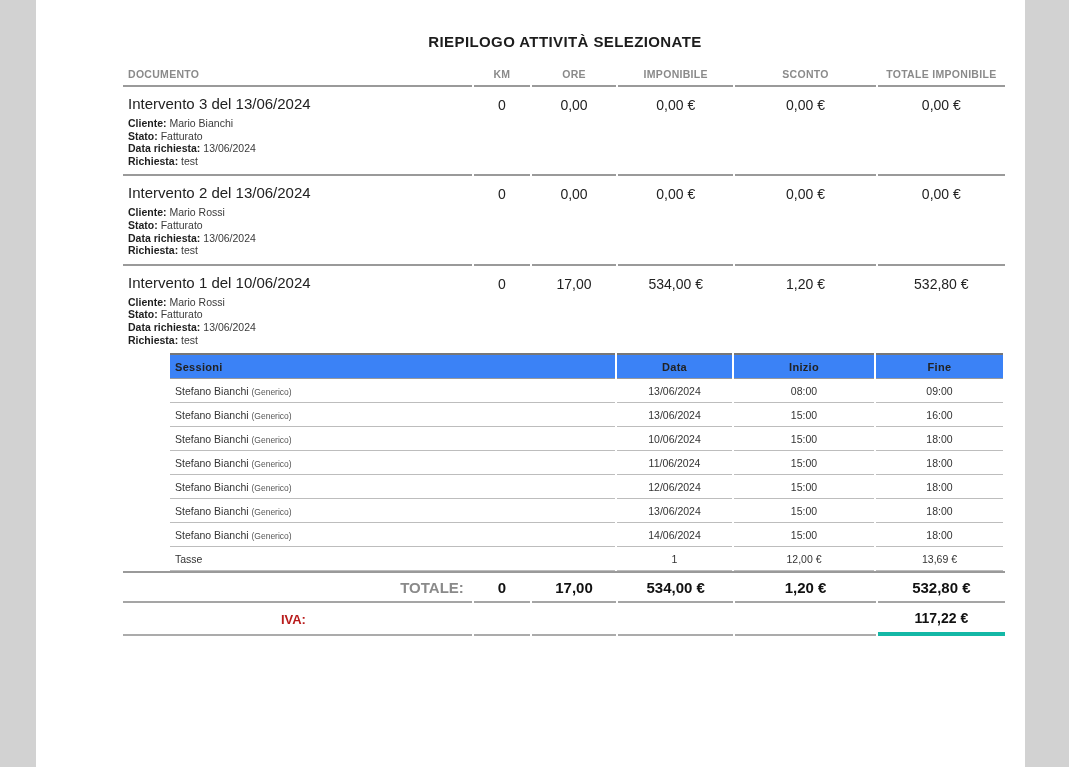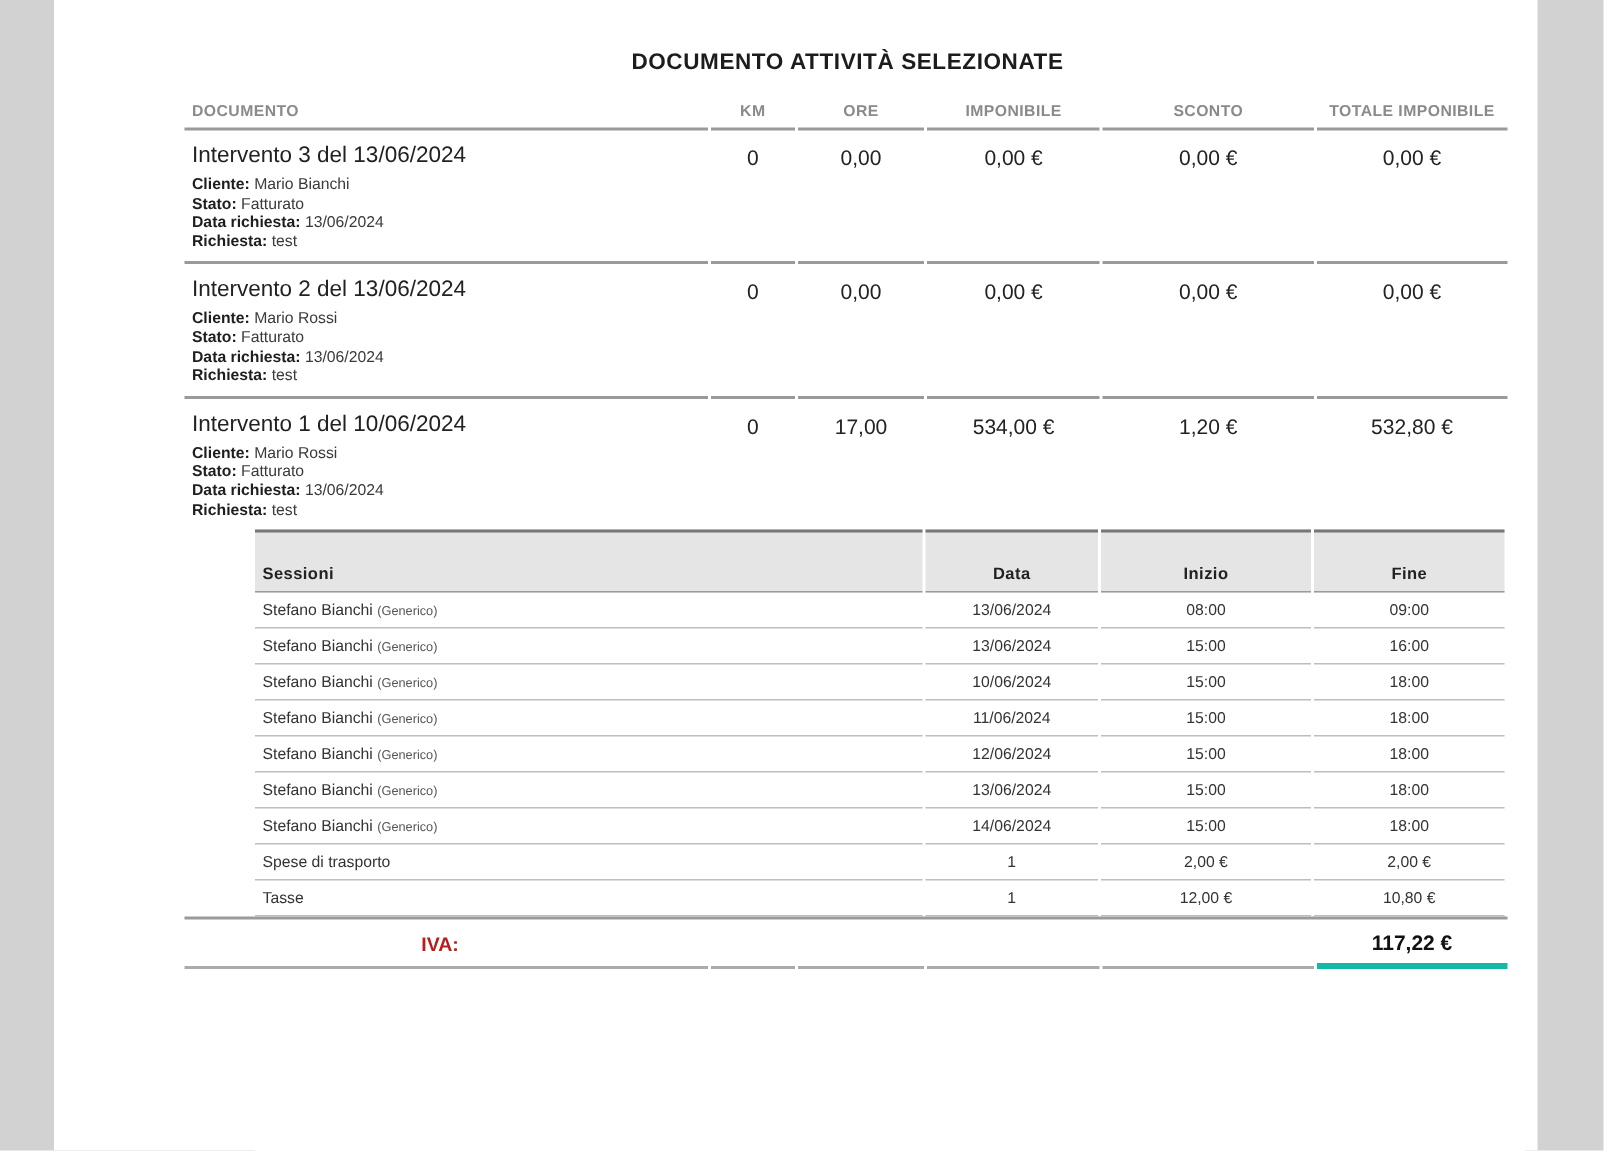--- a/index.html
+++ b/index.html
@@ -20,44 +20,44 @@
                border-bottom:2px solid #9a9a9a; }
   tr.lastrow td { border-bottom:none; }
   .int-title { font-size:15px; color:#222; margin-bottom:5px; }
   .detail { font-size:10.5px; color:#3a3a3a; line-height:12.6px; }
   .detail b { color:#1e1e1e; }
   
   td.subcell { padding:0; border-bottom:2px solid #9a9a9a; }
   .subwrap { margin-left:45px; width:837px; }
   table.sub { border-collapse:separate; border-spacing:2px 0; table-layout:fixed; width:837px; }
   table.sub col.s1{width:445px} table.sub col.s2{width:115px} table.sub col.s3{width:140px} table.sub col.s4{width:127px}
-  table.sub th { background:#e5e5e5; font-size:11px; font-weight:bold; color:#222;
+  table.sub th { background:#3b82f6; font-size:11px; font-weight:bold; color:#222;
                  border-top:2px solid #777; border-bottom:1px solid #9a9a9a;
-                 padding:22px 0 5px 0; text-align:center; }
+                 padding:6px 0 5px 0; text-align:center; }
   table.sub th.left { text-align:left; padding-left:5px; }
   table.sub td { font-size:10.5px; color:#333; padding:6px 0 5px 0; text-align:center; border-bottom:1px solid #bdbdbd; }
   table.sub td.left { text-align:left; padding-left:5px; }
   .generico { font-size:8.5px; color:#555; }
   
   td.tot-label { text-align:right; padding:6px 8px 5px 0; font-size:15px; font-weight:bold; color:#8a8a8a;
                  border-bottom:2px solid #a5a5a5; }
   td.tot-val { text-align:center; padding:6px 0 5px 0; font-size:15px; font-weight:bold; color:#111;
                border-bottom:2px solid #a5a5a5; }
   td.sub-label { text-align:center; padding:7px 8px 6px 0; font-size:13px; font-weight:bold; color:#b91c1c;
                  border-bottom:2px solid #ababab; }
   td.sub-val { text-align:center; padding:7px 0 6px 0; font-size:14px; font-weight:bold; color:#111;
                border-bottom:4px solid #14b8a6; }
   td.emptycell { border-bottom:2px solid #ababab; }
 </style>
 </head>
 <body>
 
 <div class="page">
 
-  <div class="doc-title">DOCUMENTO ATTIVITÀ SELEZIONATE</div>
+  <div class="doc-title">RIEPILOGO ATTIVITÀ SELEZIONATE</div>
 
   <table class="main">
     <colgroup>
         <col class="c1">
         <col class="c2">
         <col class="c3">
         <col class="c4">
         <col class="c5">
         <col class="c6">
       </colgroup>
@@ -187,38 +187,40 @@
 
           <table class="sub">
             <colgroup>
                   <col class="s1">
                   <col class="s2">
                   <col class="s3">
                   <col class="s4">
                 </colgroup>
             <tbody>
             <tr>
-              <td class="left">Spese di trasporto</td>
-              <td>1</td>
-              <td>2,00 €</td>
-              <td>2,00 €</td>
-            </tr>
-            <tr>
               <td class="left">Tasse</td>
               <td>1</td>
               <td>12,00 €</td>
-              <td>10,80 €</td>
+              <td>13,69 €</td>
             </tr>
           </tbody>
               </table>
 
         </div>
       </td>
     </tr>
 
+    <tr>
+      <td class="tot-label">TOTALE:</td>
+      <td class="tot-val">0</td>
+      <td class="tot-val">17,00</td>
+      <td class="tot-val">534,00 €</td>
+      <td class="tot-val">1,20 €</td>
+      <td class="tot-val">532,80 €</td>
+    </tr>
 
     <tr>
       <td class="sub-label">IVA:</td>
       <td class="emptycell"></td>
       <td class="emptycell"></td>
       <td class="emptycell"></td>
       <td class="emptycell"></td>
       <td class="sub-val">117,22 €</td>
     </tr>
 

